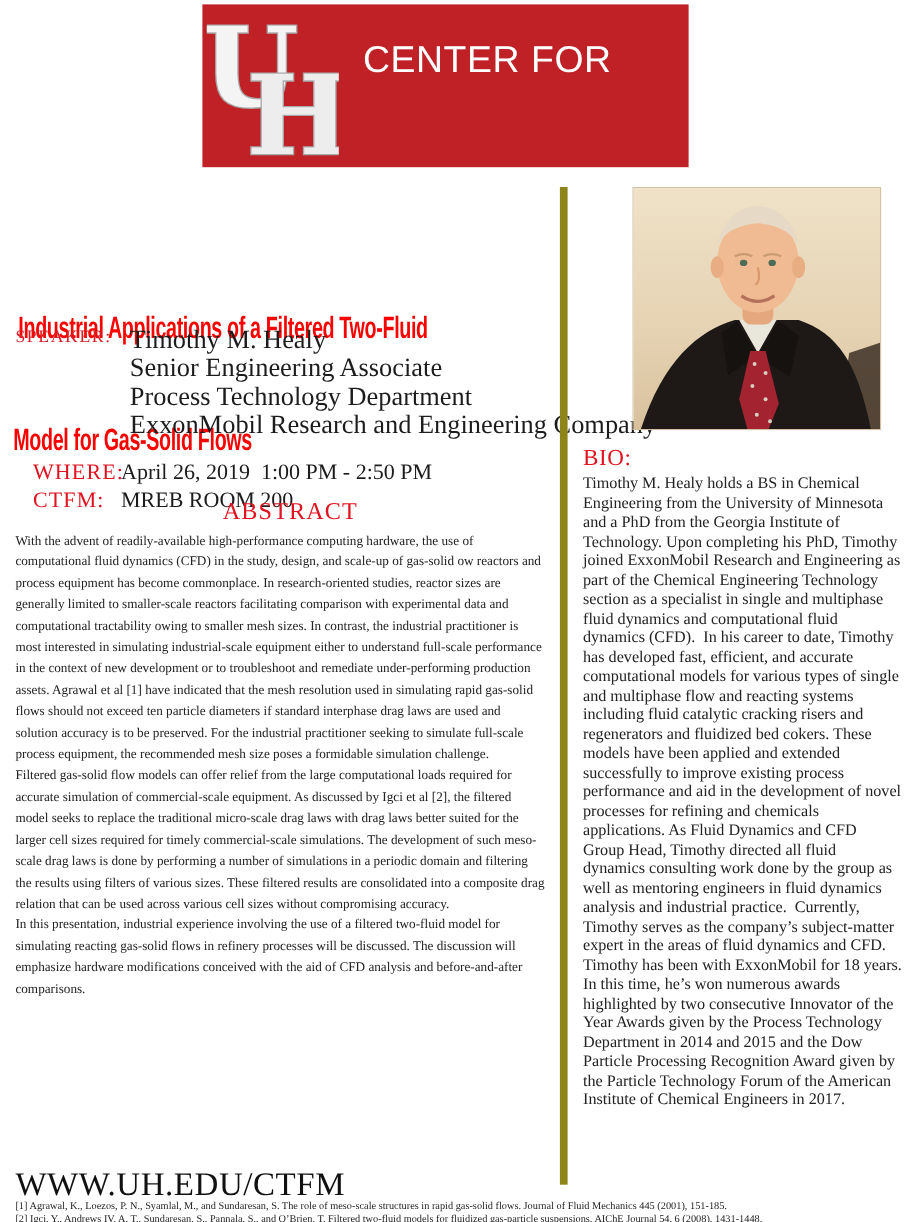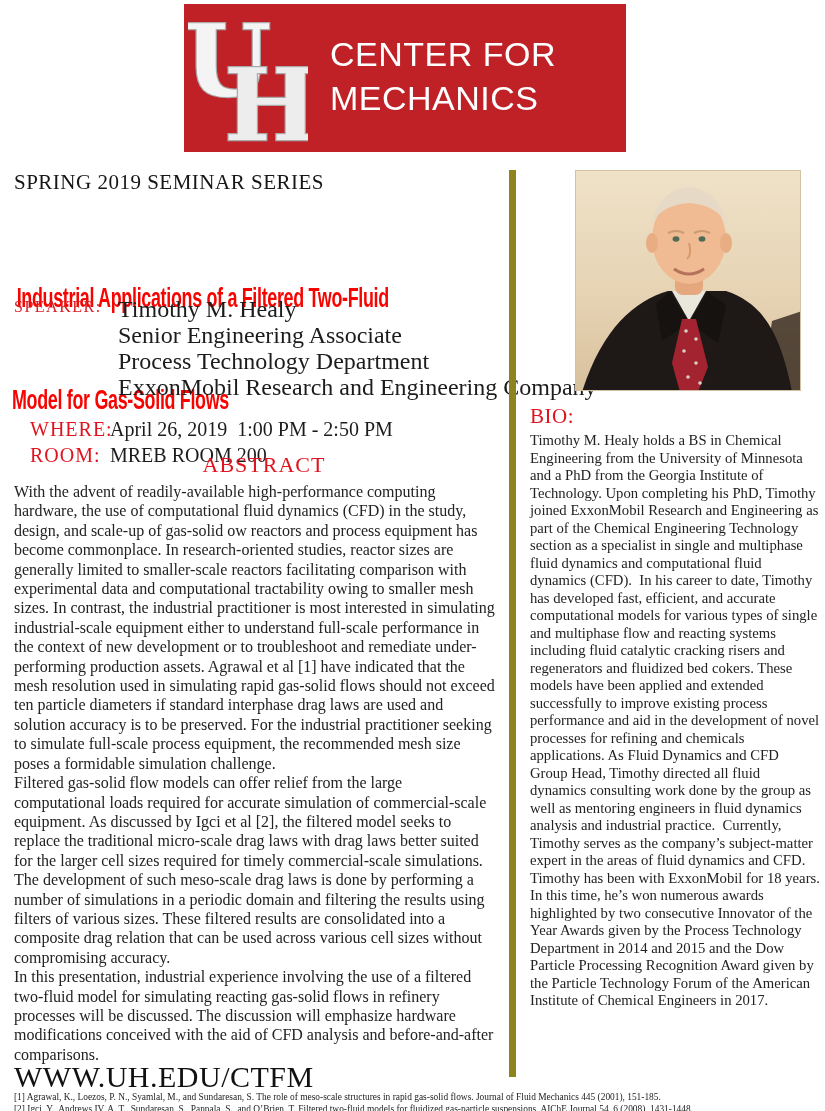--- a/index.html
+++ b/index.html
@@ -51,21 +51,21 @@
   .wlabel { color: #e01420; font-size: 20px; letter-spacing: 1px; display: inline-block; }
   .when-row .wlabel { width: 80px; }
   .where-row .wlabel { width: 80px; }
   .wvalue { color: #1c1c1c; font-size: 20px; white-space: pre; }
   .abstract-heading {
     position: absolute; left: 14px; top: 452px; width: 500px; text-align: center;
     color: #e01420; font-size: 22px; letter-spacing: 1px;
   }
   .abstract-body {
     position: absolute; left: 14px; top: 482px; width: 482px;
-    font-size: 16px; line-height: 19.4px; color: #222222;
+    font-size: 12px; line-height: 19.4px; color: #222222;
   }
   .abstract-body p { white-space: pre-wrap; }
 
   
   .v-divider {
     position: absolute; left: 509px; top: 170px; width: 7px; height: 907px;
     background: #8d851b;
   }
 
   
@@ -100,46 +100,44 @@
   <div class="header-box">
     <div class="logo-wrap">
       <svg width="120" height="138" viewBox="0 0 120 138">
 
         <text x="-4" y="86" font-family="DejaVu Serif, serif" font-weight="bold" font-size="100" fill="#f4f4f4" stroke="#a9a9a9" stroke-width="2.5" paint-order="stroke">U</text>
         <text x="36" y="130" font-family="DejaVu Serif, serif" font-weight="bold" font-size="100" fill="#ededed" stroke="#a9a9a9" stroke-width="2.5" paint-order="stroke">H</text>
       </svg>
     </div>
     <div class="header-lines">
       <div>CENTER FOR</div>
-      <div>MECHANICS</div>
     </div>
   </div>
 
-  <div class="series-title">SPRING 2019 SEMINAR SERIES</div>
 
   <div class="talk-title">
     <div> Industrial Applications of a Filtered Two-Fluid</div>
     <div>Model for Gas-Solid Flows</div>
   </div>
 
   <div class="speaker-row">
     <span class="speaker-label">SPEAKER:</span>
     <div class="speaker-lines">
       <div>Timothy M. Healy</div>
       <div>Senior Engineering Associate</div>
       <div>Process Technology Department</div>
       <div>ExxonMobil Research and Engineering Company</div>
     </div>
   </div>
 
   <div class="when-row">
     <span class="wlabel">WHERE:</span><span class="wvalue">April 26, 2019  1:00 PM - 2:50 PM</span>
   </div>
   <div class="where-row">
-    <span class="wlabel">ROOM:</span><span class="wvalue">MREB ROOM 200</span>
+    <span class="wlabel">CTFM:</span><span class="wvalue">MREB ROOM 200</span>
   </div>
 
   <div class="abstract-heading">ABSTRACT</div>
   <div class="abstract-body">
     <p>With the advent of readily-available high-performance computing hardware, the use of computational fluid dynamics (CFD) in the study, design, and scale-up of gas-solid ow reactors and process equipment has become commonplace. In research-oriented studies, reactor sizes are generally limited to smaller-scale reactors facilitating comparison with experimental data and computational tractability owing to smaller mesh sizes. In contrast, the industrial practitioner is most interested in simulating industrial-scale equipment either to understand full-scale performance in the context of new development or to troubleshoot and remediate under-performing production assets. Agrawal et al [1] have indicated that the mesh resolution used in simulating rapid gas-solid flows should not exceed ten particle diameters if standard interphase drag laws are used and solution accuracy is to be preserved. For the industrial practitioner seeking to simulate full-scale process equipment, the recommended mesh size poses a formidable simulation challenge.</p>
     <p>Filtered gas-solid flow models can offer relief from the large computational loads required for accurate simulation of commercial-scale equipment. As discussed by Igci et al [2], the filtered model seeks to replace the traditional micro-scale drag laws with drag laws better suited for the larger cell sizes required for timely commercial-scale simulations. The development of such meso-scale drag laws is done by performing a number of simulations in a periodic domain and filtering the results using filters of various sizes. These filtered results are consolidated into a composite drag relation that can be used across various cell sizes without compromising accuracy.</p>
     <p>In this presentation, industrial experience involving the use of a filtered two-fluid model for simulating reacting gas-solid flows in refinery processes will be discussed. The discussion will emphasize hardware modifications conceived with the aid of CFD analysis and before-and-after comparisons.</p>
   </div>
 
   <div class="v-divider"></div>

